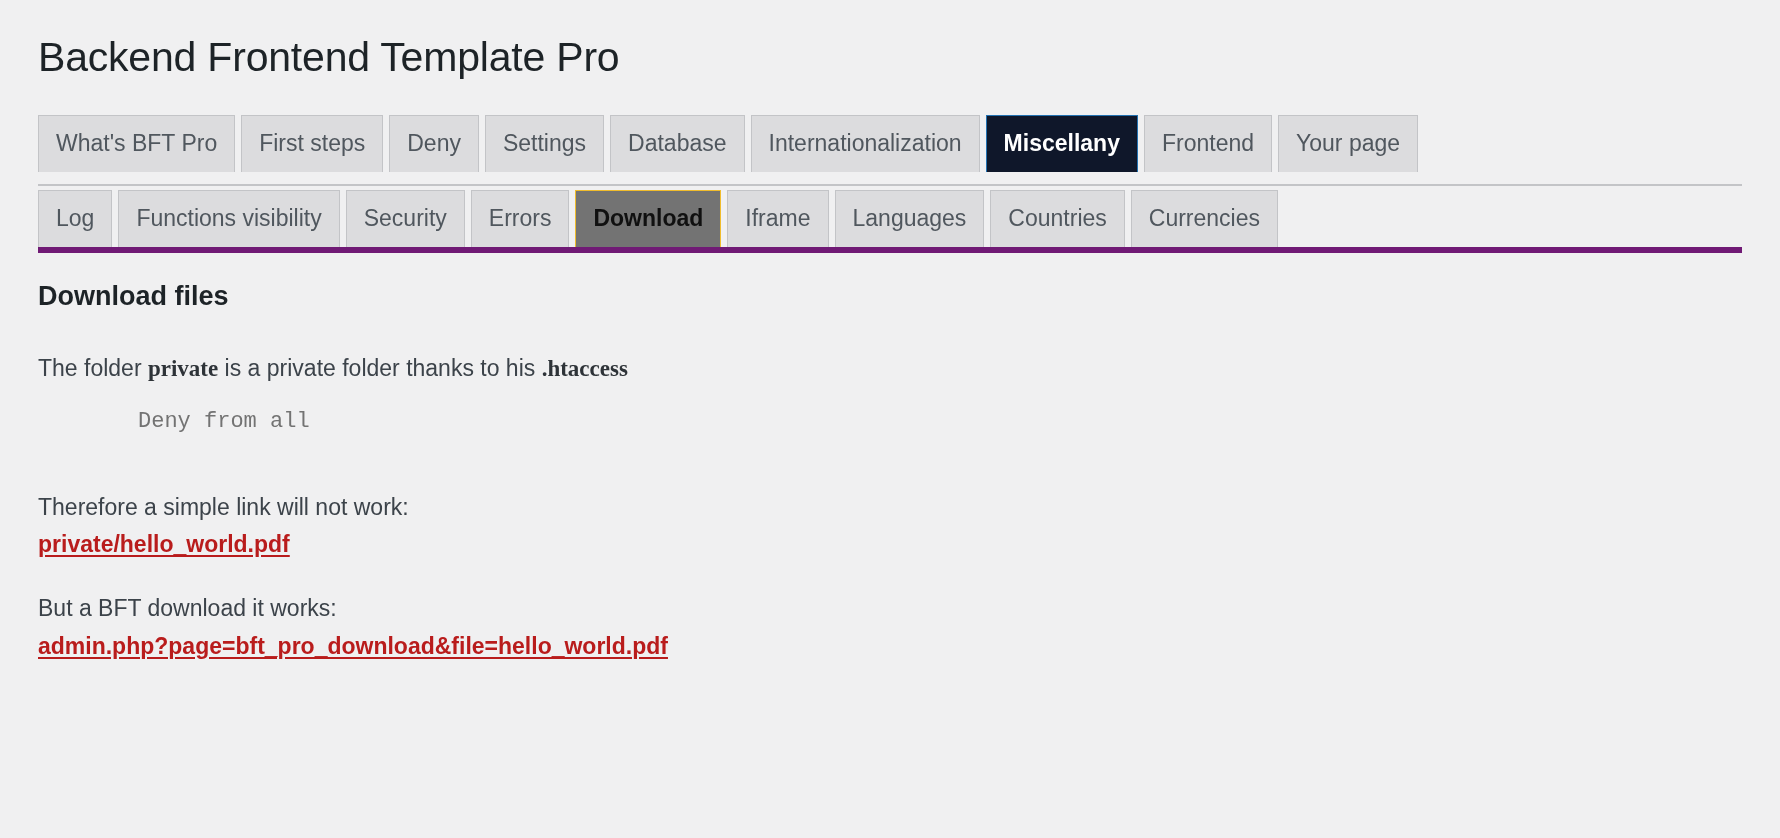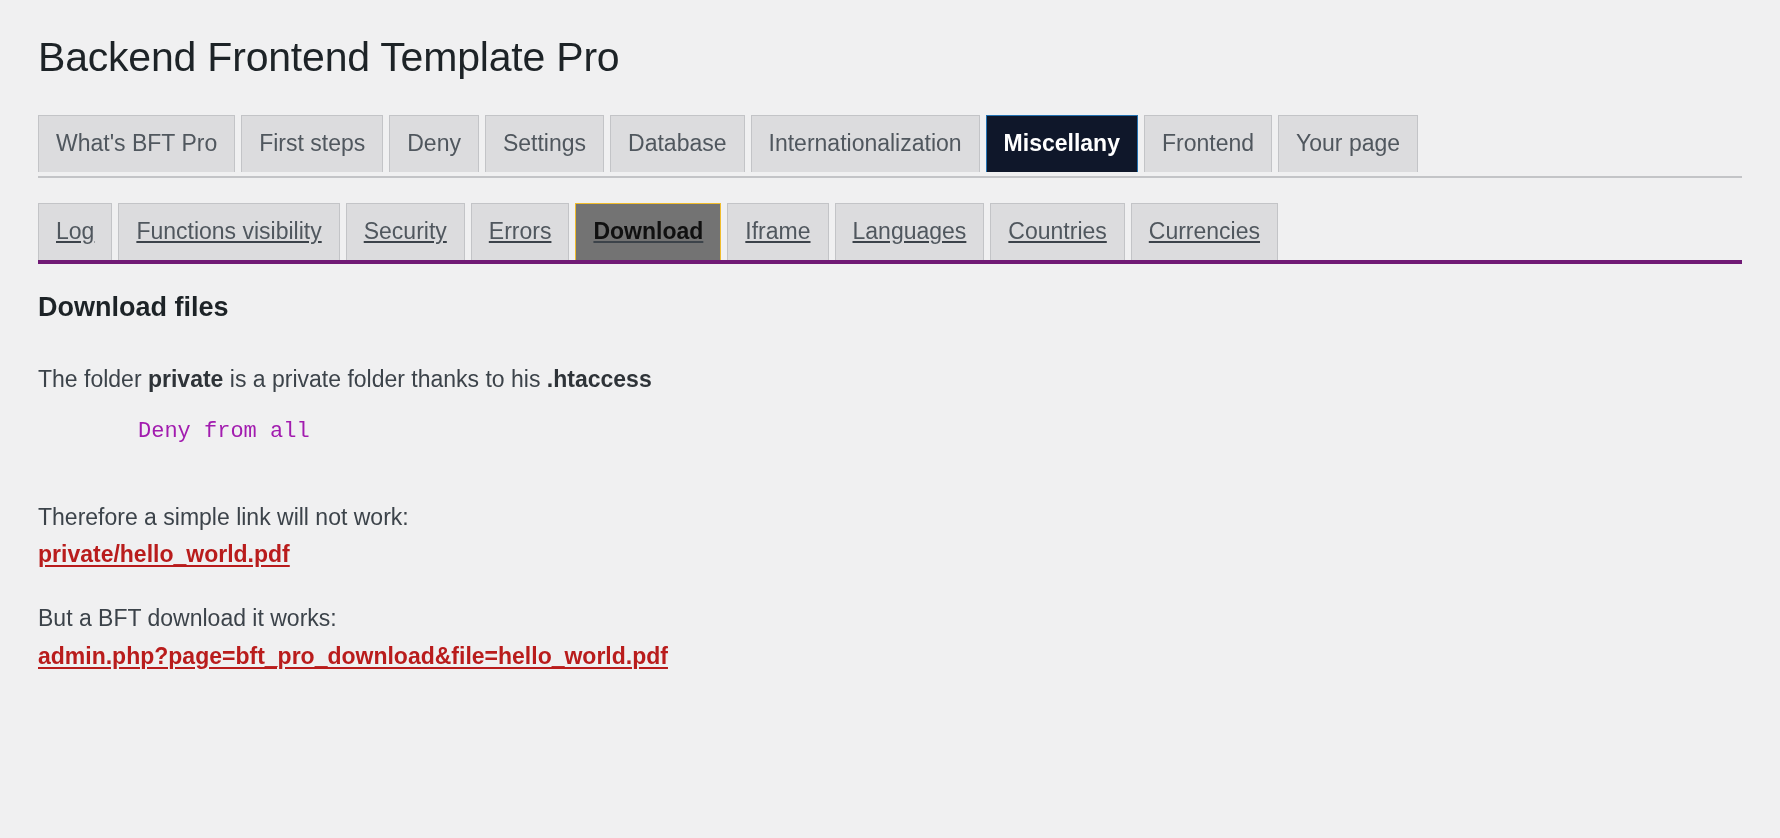--- a/index.html
+++ b/index.html
@@ -36,26 +36,25 @@
   
   .tab-row {
     display: flex;
     align-items: flex-end;
     gap: 6px;
     margin-right: 38px;
   }
   .tab-row-primary {
     margin-top: 32px;
     border-bottom: 2px solid #c3c4c7;
-    padding-bottom: 4px;
+    padding-bottom: 12px;
   }
   .tab-row-secondary {
-    margin-top: 25px;
-    border-bottom: 4px solid #701a75;
-    text-decoration: underline;
+    margin-top: 4px;
+    border-bottom: 6px solid #701a75;
   }
   .tab {
     box-sizing: border-box;
     background: #dcdcde;
     border: 1px solid #c3c4c7;
     border-bottom: none;
     color: #50575e;
     font-size: 23px;
     font-weight: 400;
     line-height: 1;
@@ -93,26 +92,26 @@
   .para {
     font-size: 23px;
     line-height: 1.4;
     color: #3c434a;
     margin: 0;
   }
   .para.p-intro   { margin-top: 38px; }
   .para.p-lead    { margin-top: 55px; }
   .para.p-lead2   { margin-top: 34px; }
   .para.p-final   { margin-top: 34px; }
-  .para b { font-weight: 700; color: #2e3338; }
+  .para b { font-weight: 700; color: #2e3338; font-family: Liberation Serif, serif; }
 
   .code-block {
     font-family: "Liberation Mono", "DejaVu Sans Mono", monospace;
     font-size: 22px;
-    color: #a21caf;
+    color: #737373;
     margin: 0;
     padding: 22px 0 0 100px;
     line-height: 1.3;
     white-space: pre;
   }
 
   .link {
     display: inline-block;
     margin-top: 8px;
     color: #b91c1c;

